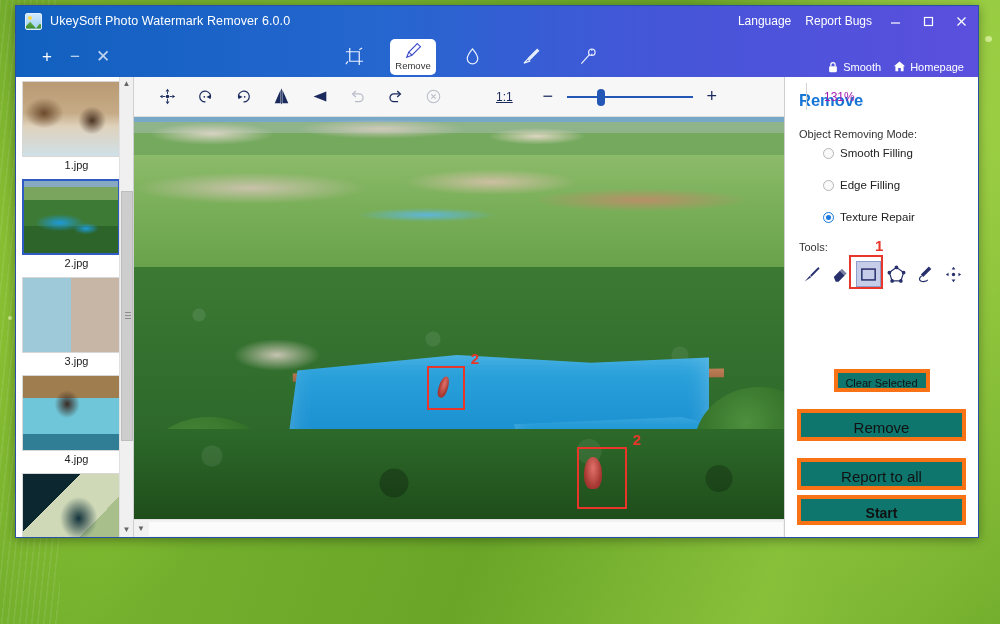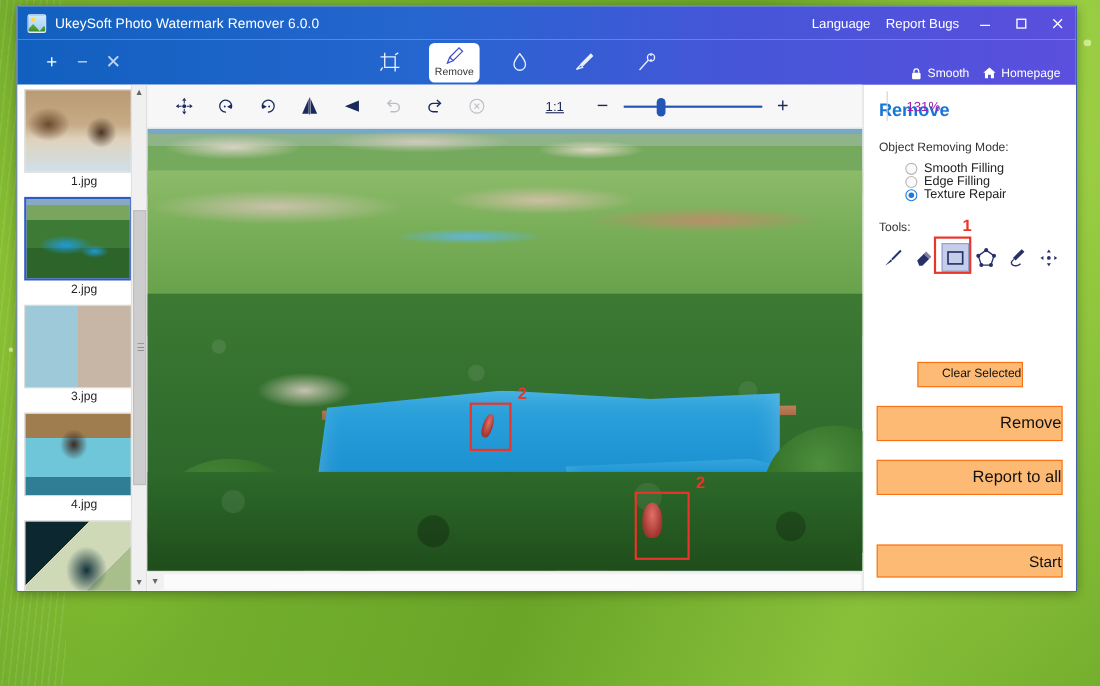--- a/index.html
+++ b/index.html
@@ -248,21 +248,21 @@
   .hscroll .harrow { width: 14px; text-align: center; font-size: 8px; color: #666; }
   .hscroll .hgrip { flex: 1; height: 14px; margin: 0 1px; background: #fbfbfb; }
 
   
   .panel {
     width: 194px; flex: 0 0 194px; background: #fff; border-left: 1px solid #cfcfcf;
     display: flex; flex-direction: column; padding: 0 12px;
   }
   .panel-title { color: #1676d6; font-size: 16.5px; font-weight: 700; margin: 14px 0 0 2px; }
   .panel-sub { font-size: 11px; color: #333; margin: 18px 0 0 2px; }
-  .radios { margin: 7px 0 0 26px; display: flex; flex-direction: column; gap: 0; }
+  .radios { margin: 7px 0 0 26px; display: flex; flex-direction: column; gap: 20px; }
   .radio { display: flex; align-items: center; gap: 6px; font-size: 11.5px; color: #222; cursor: default; }
   .radio .dot {
     width: 11px; height: 11px; border-radius: 50%; border: 1px solid #b6b6b6; background: #fafafa;
     flex: 0 0 11px; position: relative;
   }
   .radio.on .dot { border-color: #1a7ae0; }
   .radio.on .dot::after {
     content: ""; position: absolute; left: 2px; top: 2px; width: 5px; height: 5px;
     border-radius: 50%; background: #1a7ae0;
   }
@@ -270,25 +270,25 @@
   .toolrow { display: flex; align-items: center; gap: 3px; margin: 4px 0 0 2px; position: relative; height: 34px; }
   .ticon { width: 26px; height: 26px; display: flex; align-items: center; justify-content: center; color: #28306b; cursor: default; }
   .ticon.sel { background: #c5cde8; border: 1px solid #8f9dcb; }
   .tool-highlight {
     position: absolute; left: 50px; top: -2px; width: 34px; height: 34px;
     border: 2px solid #e8362a; pointer-events: none;
   }
   .tool-badge { position: absolute; left: 76px; top: -20px; color: #e8362a; font-size: 15px; font-weight: 700; }
 
   .btn {
-    background: #fdba74; border: 1px solid #f97316; color: #111; text-align: right; cursor: default;
+    background: #0f766e; border: 4px solid #f97316; color: #111; text-align: center; cursor: default;
   }
   .btn-clear { width: 96px; height: 23px; line-height: 21px; font-size: 11px; margin: 78px auto 0; }
   .btn-big { width: 100%; height: 32px; line-height: 30px; font-size: 15px; margin-top: 17px; }
-  .btn-start { width: 100%; height: 30px; line-height: 28px; font-size: 14px; margin-bottom: 12px; }
+  .btn-start { width: 100%; height: 30px; line-height: 28px; font-size: 14px; margin-bottom: 12px; font-weight: bold; }
   .spacer { flex: 1; }
 </style>
 </head>
 <body>
 
 <div class="wall-streaks"></div>
 <div class="wall-dot" style="left:22px;top:200px;width:5px;height:5px;"></div>
 <div class="wall-dot" style="left:8px;top:316px;width:4px;height:4px;"></div>
 <div class="wall-dot" style="left:985px;top:36px;width:7px;height:6px;"></div>
 

